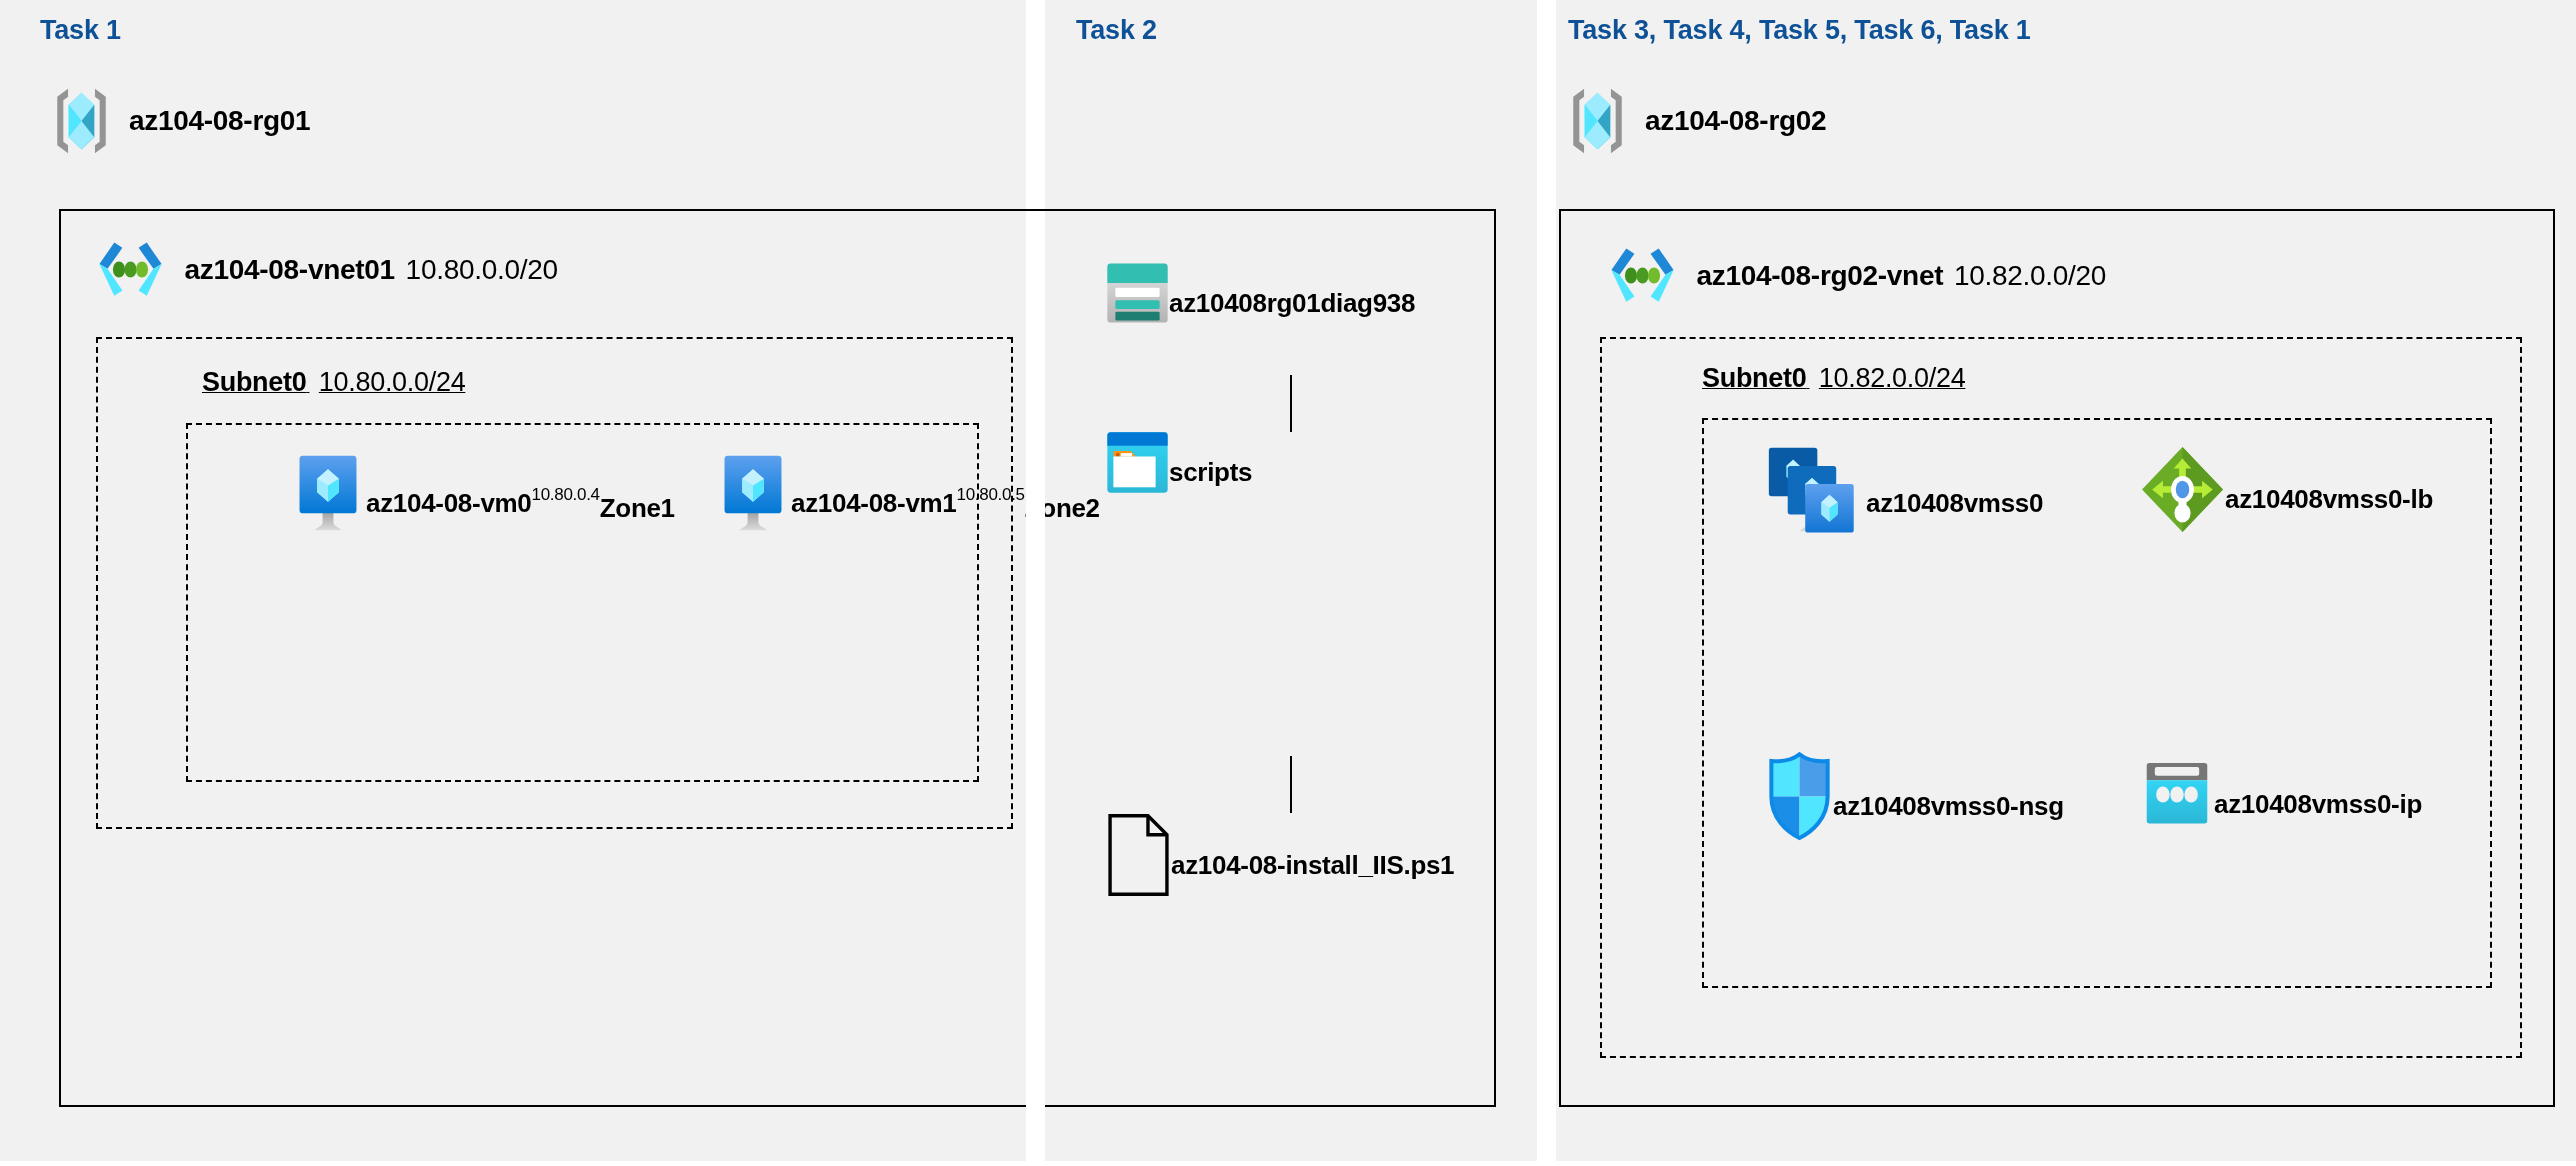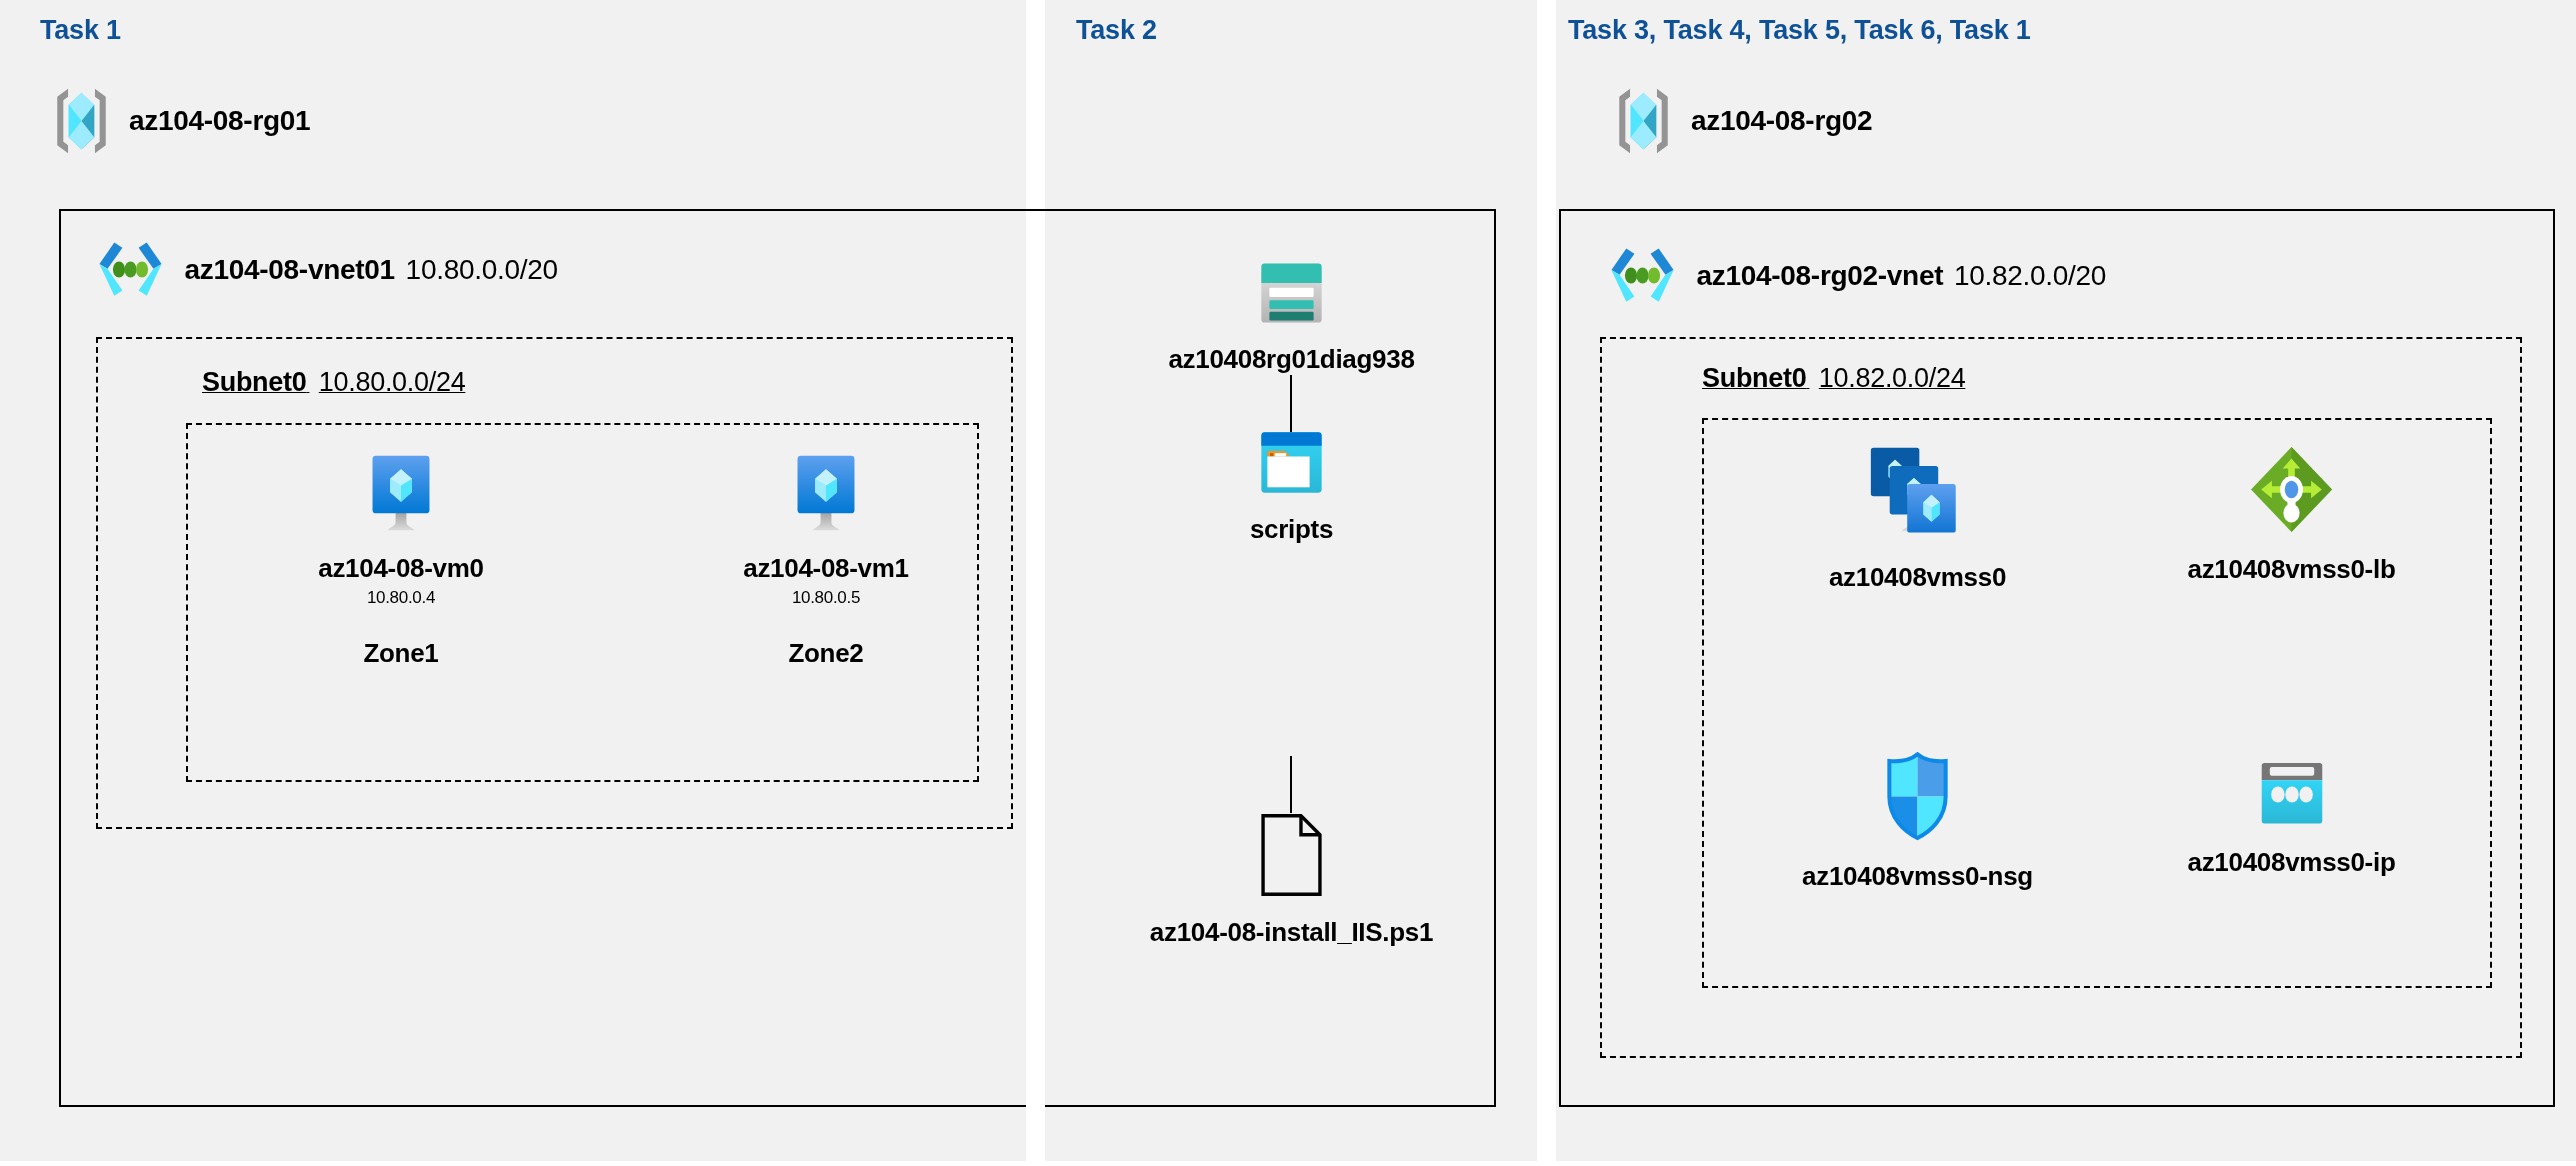--- a/index.html
+++ b/index.html
@@ -46,21 +46,21 @@
   }
   .vnet-cidr {
     font-size: 28px; font-weight: normal; color:#000;
     margin-left: 10.8px; white-space: nowrap; letter-spacing:-0.3px;
   }
 
   .subnet-hdr { position: absolute; white-space: nowrap; text-decoration: underline; }
   .subnet-name { font-size: 27px; font-weight: bold; color:#000; letter-spacing:-0.3px; }
   .subnet-cidr { font-size: 27px; font-weight: normal; color:#000; margin-left:9.4px; letter-spacing:-0.3px; }
 
-  .node { position: absolute; display: flex; flex-direction: column; align-items: center; }
+  .node { position: absolute; display: flex; align-items: center; }
   .node-label {
     font-size: 26px; font-weight: bold; color:#000; white-space: nowrap;
     text-align:center; letter-spacing:-0.3px;
   }
   .node-sub {
     font-size: 17px; font-weight: normal; color:#000; white-space: nowrap;
     text-align:center; letter-spacing:-0.3px; margin-top: 4px;
   }
   .node-zone {
     font-size: 26px; font-weight: bold; color:#000; white-space: nowrap;
@@ -253,21 +253,21 @@
   <div class="node" style="left:1106px; top:813px; width:371px;">
     <span>
       <svg class="ico file-ico" viewBox="0 0 96 124" xmlns="http://www.w3.org/2000/svg">
         <path d="M6 4 H62 L90 32 V120 H6 Z" fill="#f1f1f1" stroke="#000000" stroke-width="5" stroke-linejoin="miter"></path>
         <path d="M62 4 V32 H90" fill="none" stroke="#000000" stroke-width="5"></path>
       </svg>
     </span>
     <div class="node-label" style="margin-top:20px;">az104-08-install_IIS.ps1</div>
   </div>
 
-  <div class="rg-row" style="left:1615px; top:86px;justify-content:flex-end;">
+  <div class="rg-row" style="left:1569px; top:86px;justify-content:flex-end;">
     <span>
       <svg class="ico rg-ico" viewBox="0 0 84 104" xmlns="http://www.w3.org/2000/svg">
         <path d="M22 4 L6 16 L6 88 L22 100 L22 88 L15 83 L15 21 L22 16 Z" fill="#949494"></path>
         <path d="M62 4 L78 16 L78 88 L62 100 L62 88 L69 83 L69 21 L62 16 Z" fill="#949494"></path>
         <polygon points="42,10 23,28 23,76 42,94" fill="#50e6ff"></polygon>
         <polygon points="42,10 61,28 61,76 42,94" fill="#9cebff"></polygon>
         <polygon points="42,10 23,28 42,52 61,28" fill="#9cebff"></polygon>
         <polygon points="42,52 61,28 61,76 42,94" fill="#32a4c4"></polygon>
         <polygon points="42,52 23,28 23,76 42,94" fill="#50e6ff"></polygon>
         <polygon points="42,52 23,76 42,94 61,76" fill="#9cebff"></polygon>

